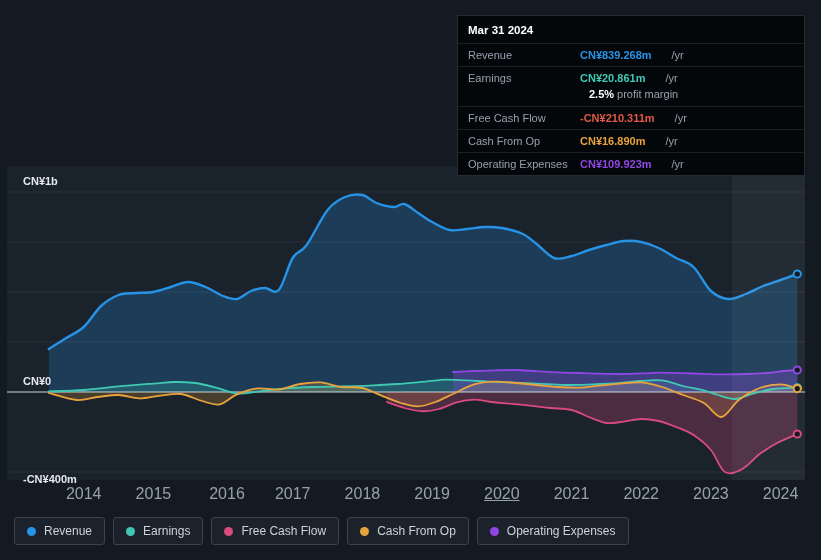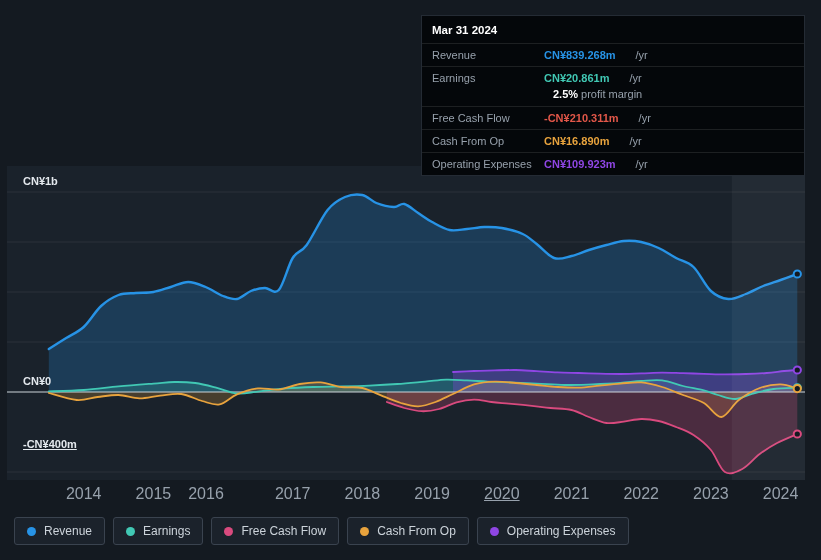--- a/index.html
+++ b/index.html
@@ -10,21 +10,21 @@
     -webkit-font-smoothing:antialiased;
   }
   
   .plot{position:absolute;left:7px;top:166px;width:798px;height:314px;background:var(--plot-bg,#1a222b);}
   .plot svg{position:absolute;left:0;top:0;display:block;}
   .ylabel{position:absolute;left:16px;font-size:11px;font-weight:700;color:var(--text,#e4e9ee);pointer-events:none;white-space:nowrap;text-align:right;}
   .xaxis{position:absolute;left:7px;top:485px;width:798px;height:16px;}
   .xlabel{position:absolute;top:0;transform:translateX(-50%);font-size:16px;color:var(--text-muted,#97a1ac);}
   
   .tooltip{
-    position:absolute;top:15px;right:16px;width:384px;z-index:5;
+    position:absolute;top:15px;right:16px;width:348px;z-index:5;
     background:#04070a;border:1px solid #242b34;box-sizing:border-box;
     font-size:11px;color:var(--text-muted,#97a1ac);
   }
   .tt-head{padding:8px 10px 7px;font-size:11.5px;font-weight:700;color:#ffffff;}
   .tt-section{border-top:1px solid rgba(255,255,255,0.10);padding:2px 0;}
   .tt-row{display:flex;align-items:baseline;padding:3px 10px;}
   .tt-label{width:112px;flex:0 0 112px;color:var(--text-muted,#97a1ac);}
   .tt-val b{font-weight:700;}
   .sfx{font-style:normal;color:var(--text-muted,#97a1ac);margin-left:20px;}
   .c-revenue b{color:var(--revenue);}
@@ -69,28 +69,28 @@
         <rect x="724.8" y="0" width="73.2" height="314" fill="rgba(255,255,255,0.045)"></rect>
         <circle cx="790.3" cy="108" r="3.6" fill="#141a21" stroke="#2793e6" stroke-width="2"></circle>
         <circle cx="790.3" cy="221.8" r="3.6" fill="#141a21" stroke="#41c8b4" stroke-width="2"></circle>
         <circle cx="790.3" cy="222.6" r="3.6" fill="#141a21" stroke="#e8a33d" stroke-width="2"></circle>
         <circle cx="790.3" cy="268" r="3.6" fill="#141a21" stroke="#d94a7e" stroke-width="2"></circle>
         <circle cx="790.3" cy="204" r="3.6" fill="#141a21" stroke="#8f46e4" stroke-width="2"></circle>
       </svg>
     <div id="ylabels">
         <span class="ylabel" style="top: 9px;">CN¥1b</span>
         <span class="ylabel" style="top: 209px;">CN¥0</span>
-        <span class="ylabel" style="top: 272px; text-decoration: underline;">-CN¥400m</span>
+        <span class="ylabel" style="top: 307px;">-CN¥400m</span>
       </div>
   </div>
 
   <div class="xaxis" id="xaxis">
       <span class="xlabel" style="left: 76.7px;">2014</span>
       <span class="xlabel" style="left: 146.4px; text-align: right;">2015</span>
-      <span class="xlabel" style="left: 199px;">2016</span>
+      <span class="xlabel" style="left: 220px;">2016</span>
       <span class="xlabel" style="left: 285.7px;">2017</span>
       <span class="xlabel" style="left: 355.4px;">2018</span>
       <span class="xlabel" style="left: 425.1px;">2019</span>
       <span class="xlabel" style="left: 494.8px; text-decoration: underline;">2020</span>
       <span class="xlabel" style="left: 564.5px;">2021</span>
       <span class="xlabel" style="left: 634.2px;">2022</span>
       <span class="xlabel" style="left: 703.9px;">2023</span>
       <span class="xlabel" style="left: 773.6px;">2024</span>
     </div>
 

